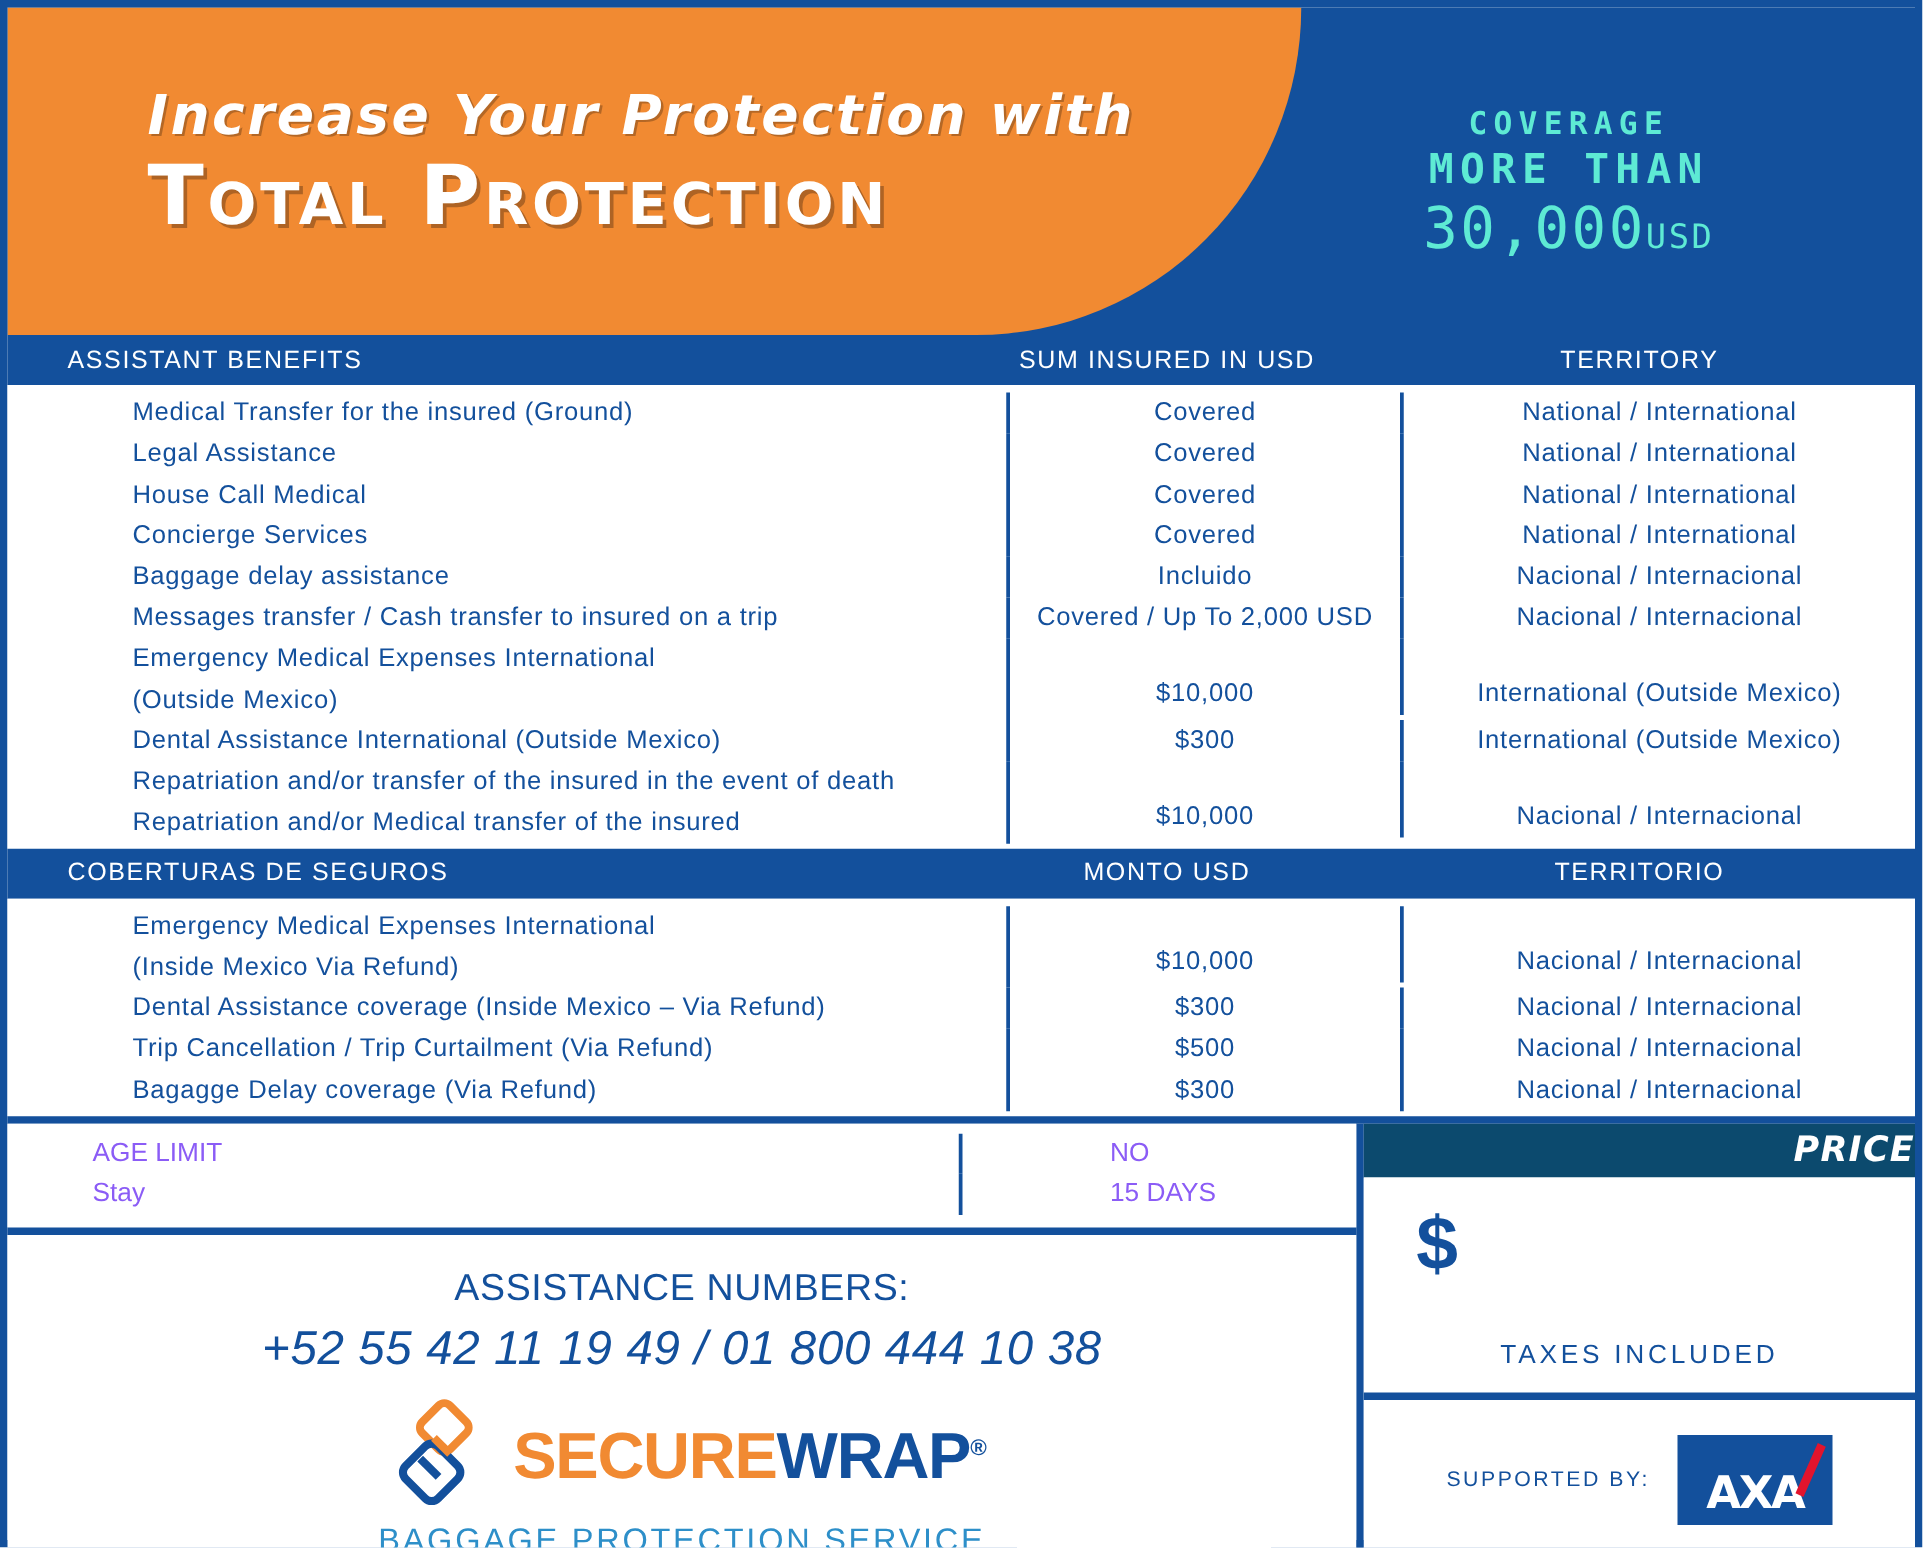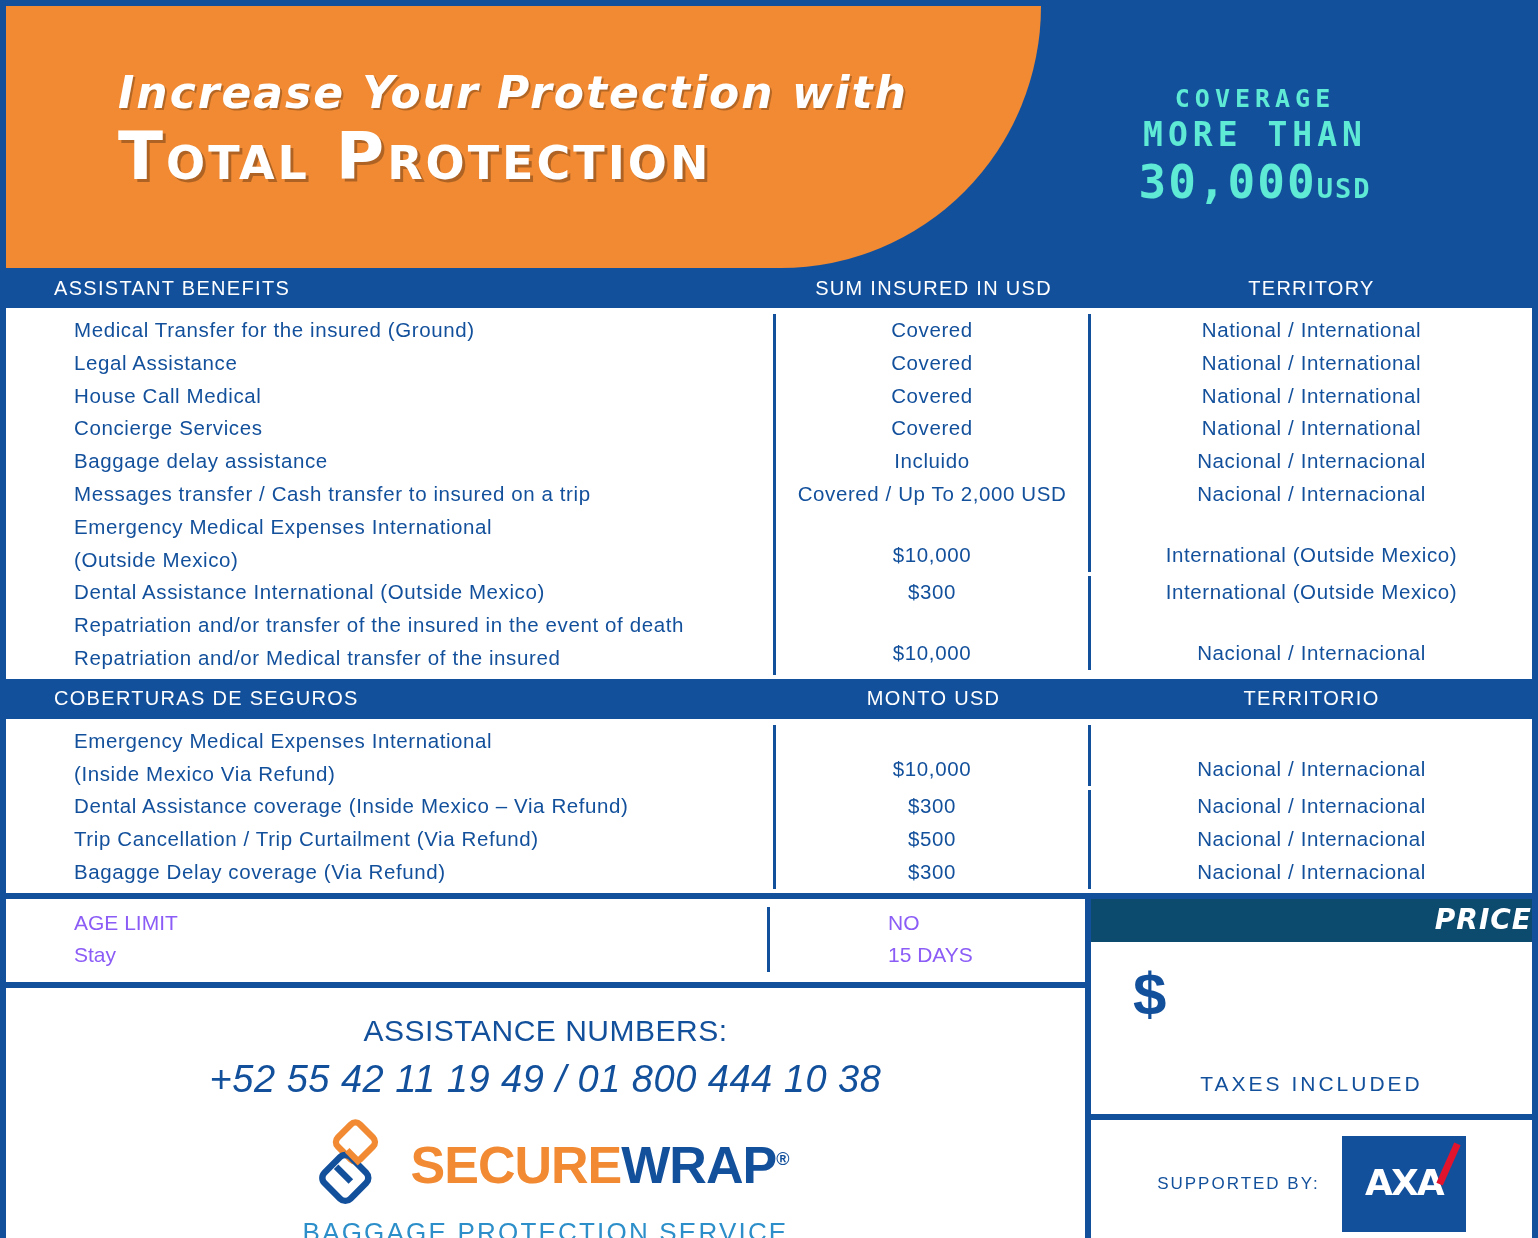--- a/index.html
+++ b/index.html
@@ -85,21 +85,21 @@
   }
   .cov-more {
     font-family: "DejaVu Sans Mono", monospace;
     font-weight: bold;
     font-size: 33px;
     letter-spacing: 5px;
     line-height: 1.25;
   }
   .cov-amount {
     font-family: "DejaVu Sans Mono", monospace;
-    font-weight: bold;
+    font-weight: normal;
     font-size: 46px;
     letter-spacing: 2px;
     line-height: 1.2;
     white-space: nowrap;
   }
   .cov-amount .usd {
     font-size: 27px;
     letter-spacing: 2px;
   }
 
@@ -128,20 +128,21 @@
     font-size: 20.5px;
     letter-spacing: 0.6px;
     line-height: 1.6;
   }
   .row .c1 {
     width: 770px;
     padding-left: 68px;
     box-sizing: border-box;
     border-right: 3px solid #13509c;
     min-height: 1px;
+    margin-left: 32px;
   }
   .row .c2 {
     width: 315px;
     text-align: center;
     box-sizing: border-box;
     border-right: 3px solid #13509c;
   }
   .row .c3 {
     flex: 1;
     text-align: center;
@@ -286,21 +287,21 @@
     gap: 22px;
     padding: 0 24px;
   }
   .supported-label {
     color: #13509c;
     font-size: 17px;
     letter-spacing: 2px;
   }
   .axa-logo {
     width: 124px;
-    height: 96px;
+    height: 72px;
     background: #13509c;
     position: relative;
     overflow: hidden;
     flex: none;
   }
   .axa-text {
     position: absolute;
     left: 0; right: 0; top: 26px;
     text-align: center;
     color: #ffffff;

